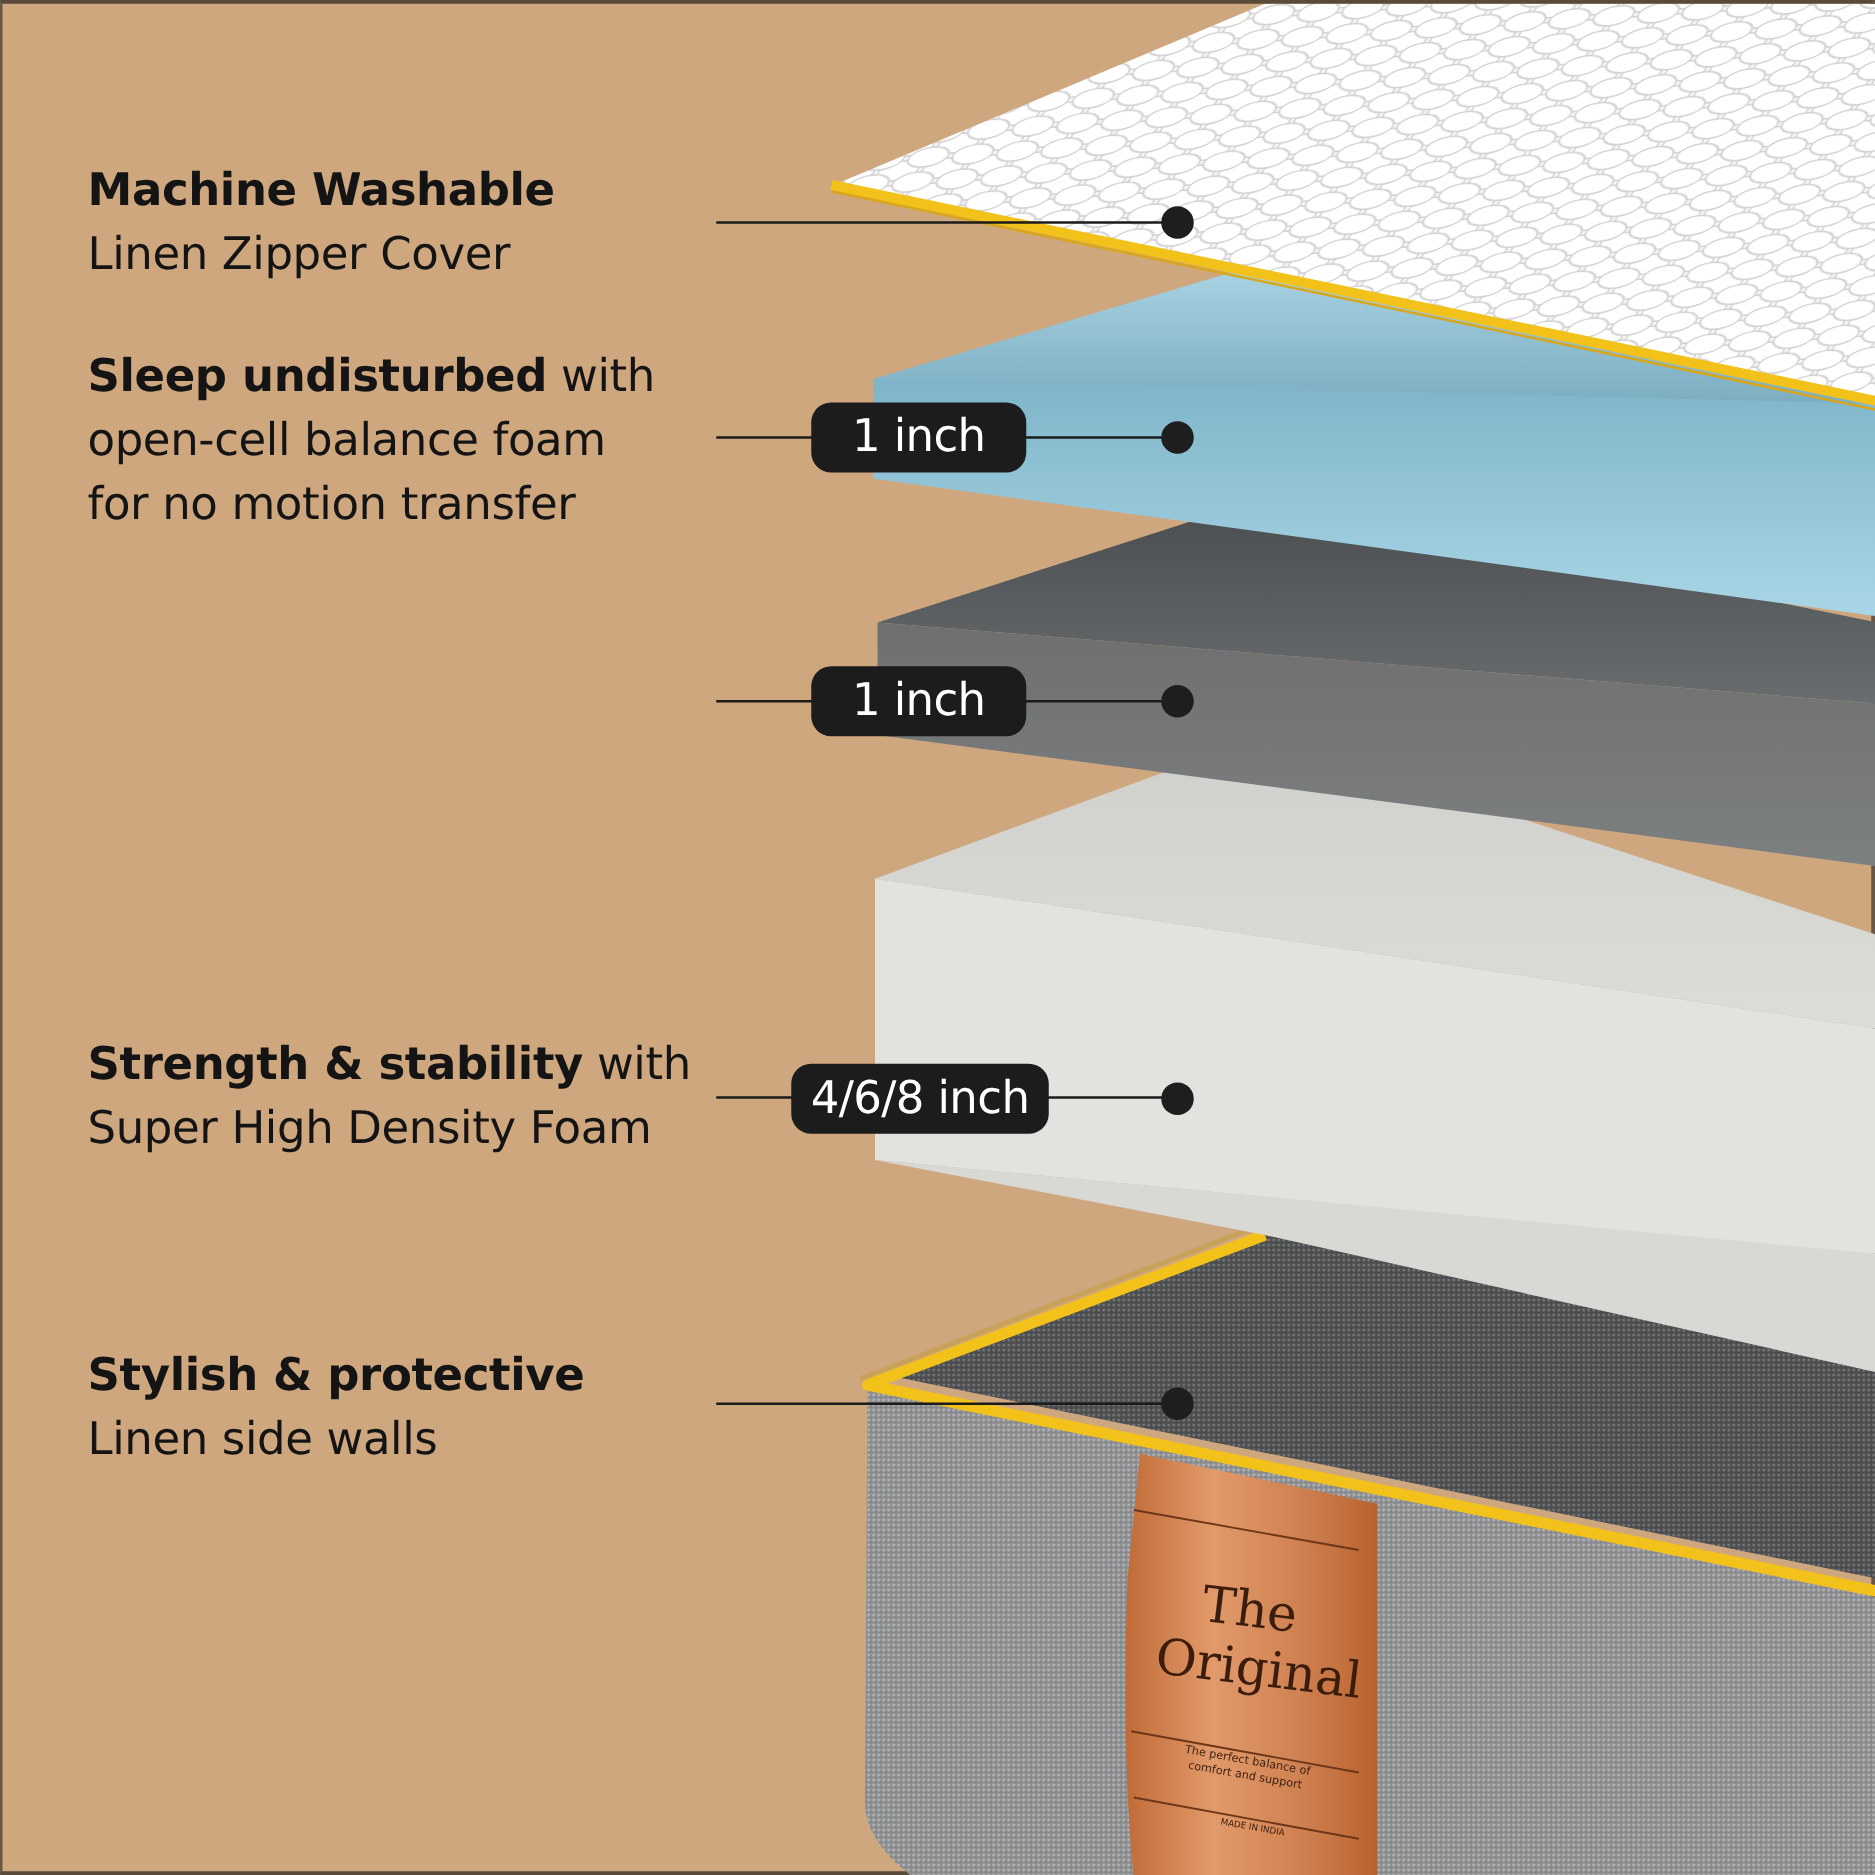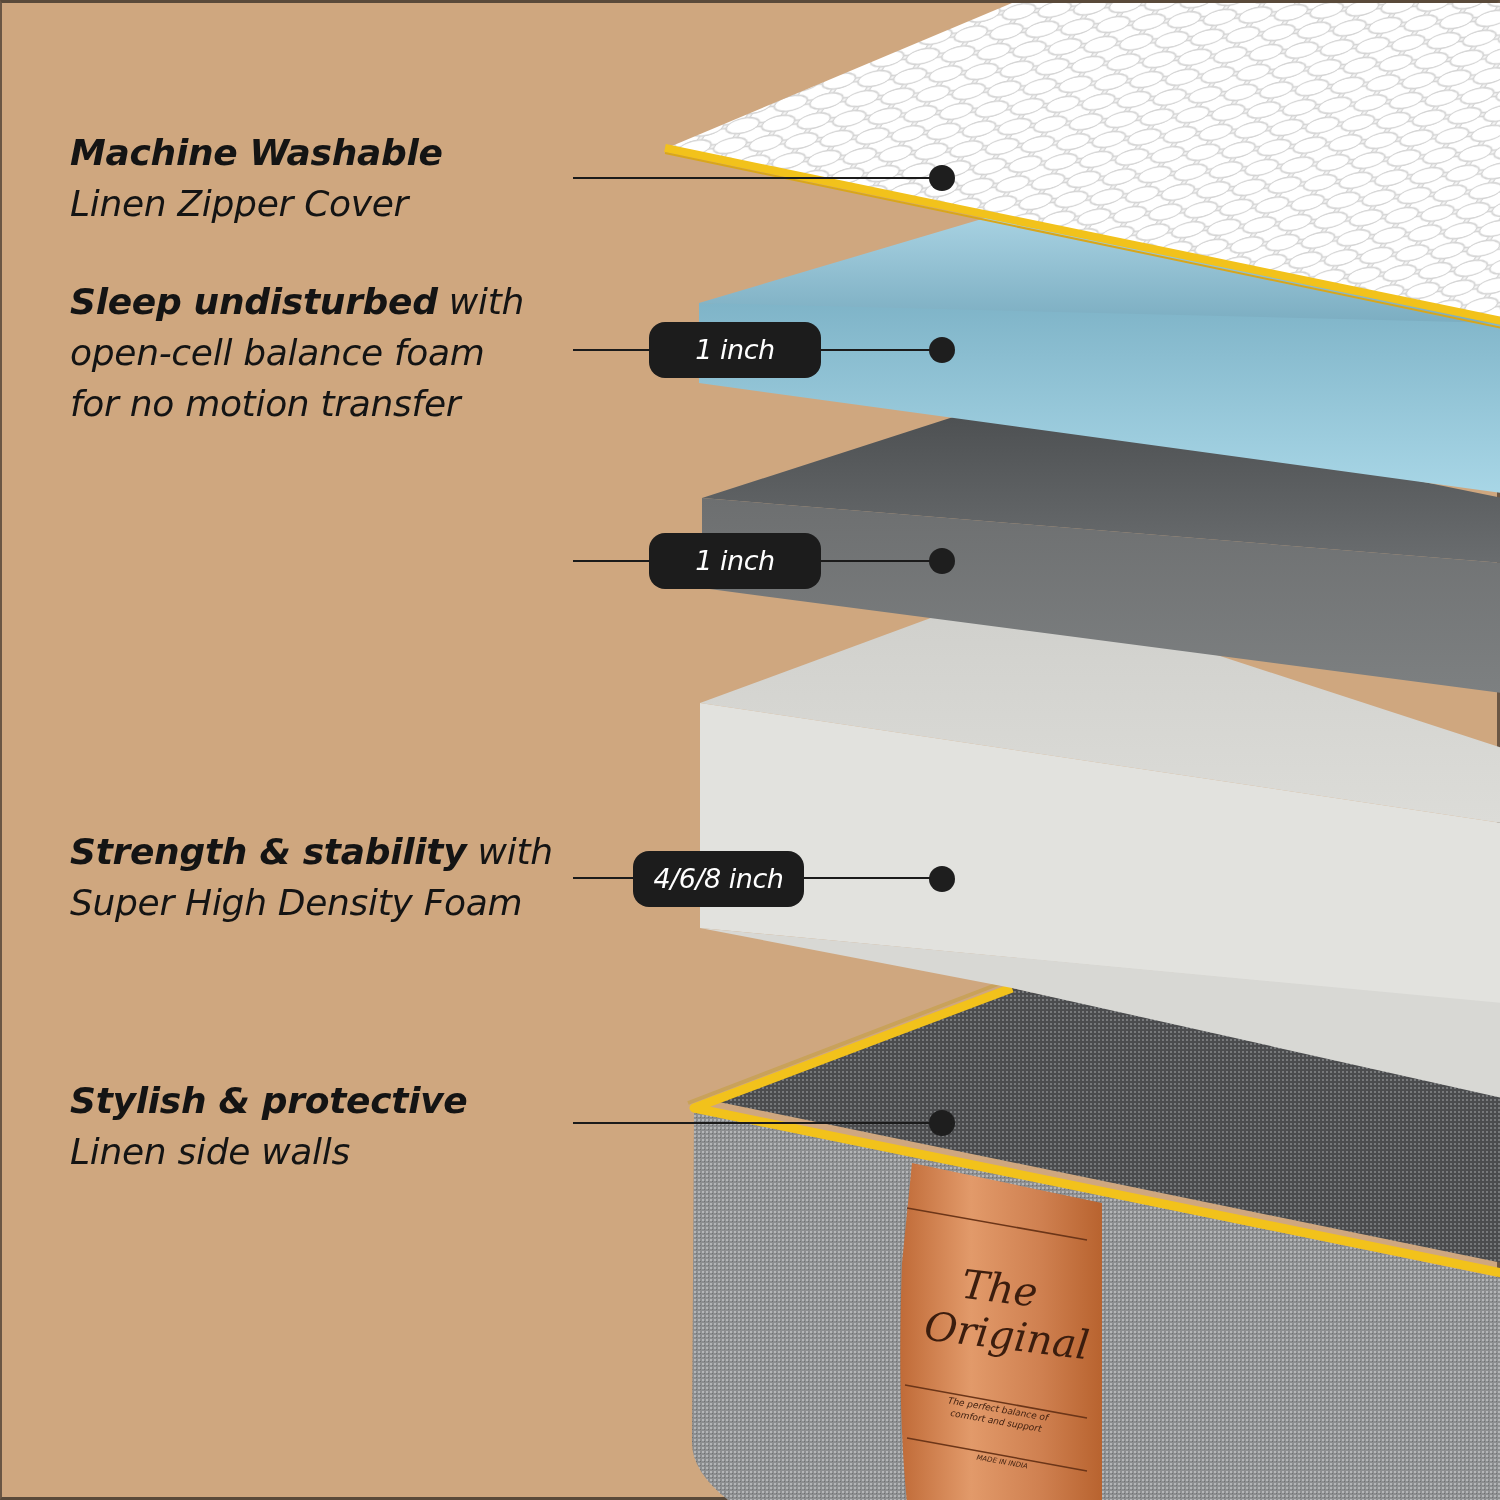--- a/index.html
+++ b/index.html
@@ -10,21 +10,20 @@
     color: #141414;
   }
   .canvas {
     position: relative; width: 1500px; height: 1500px;
     background: #cfa77f;
     box-sizing: border-box;
     border-top: 3px solid #5a4a3a;
     border-left: 2px solid #6a5644;
     border-right: 3px solid #6a5644;
     border-bottom: 3px solid #5a4a3a;
-    font-style: italic;
   }
   svg.art { position: absolute; left: 0; top: 0; width: 1500px; height: 1500px; }
 
   .feature {
     position: absolute; left: 68px;
     font-size: 36px; line-height: 51px; letter-spacing: -0.3px;
     font-weight: 400;
   }
   .feature .line { display: block; white-space: nowrap; }
   .feature b { font-weight: 700; }
@@ -32,21 +31,21 @@
   .connector {
     position: absolute; height: 2px; background: #1b1b1b;
   }
   .dot {
     position: absolute; width: 26px; height: 26px; border-radius: 50%;
     background: #1e1e1e; transform: translate(-13px, -13px);
   }
   .pill {
     position: absolute; height: 56px; border-radius: 16px;
     background: #1c1c1c; color: #ffffff;
-    font-size: 27px; line-height: 56px; text-align: center;
+    font-size: 36px; line-height: 56px; text-align: center;
     letter-spacing: -0.5px;
     transform: translateY(-28px);
   }
   .label-text {
     position: absolute; font-family: "DejaVu Serif", "Liberation Serif", serif;
     color: #3b1d0e; text-align: center;
   }
 </style>
 </head>
 <body>
@@ -158,21 +157,21 @@
 
   <div class="connector" style="left:571px; top:557px; width:370px;"></div>
   <div class="pill" style="left:647px; top:558px; width:172px;">1 inch</div>
   <div class="dot" style="left:940px; top:558px;"></div>
 
   <div class="feature" style="top:823px;">
     <span class="line"><b>Strength &amp; stability</b><span> with</span></span>
     <span class="line">Super High Density Foam</span>
   </div>
   <div class="connector" style="left:571px; top:874px; width:370px;"></div>
-  <div class="pill" style="left:631px; top:876px; width:171px;">4/6/8 inch</div>
+  <div class="pill" style="left:631px; top:876px; width:206px;">4/6/8 inch</div>
   <div class="dot" style="left:940px; top:876px;"></div>
 
   <div class="feature" style="top:1072px;">
     <span class="line"><b>Stylish &amp; protective</b></span>
     <span class="line">Linen side walls</span>
   </div>
   <div class="connector" style="left:571px; top:1119px; width:370px;"></div>
   <div class="dot" style="left:940px; top:1120px;"></div>
 
   <div class="label-text" style="left:925px; top:1262px; width:140px; font-size:40px; line-height:46px; transform:rotate(7deg);">

